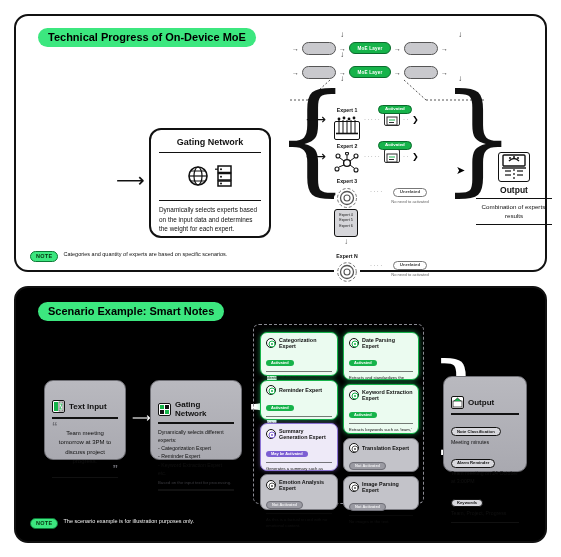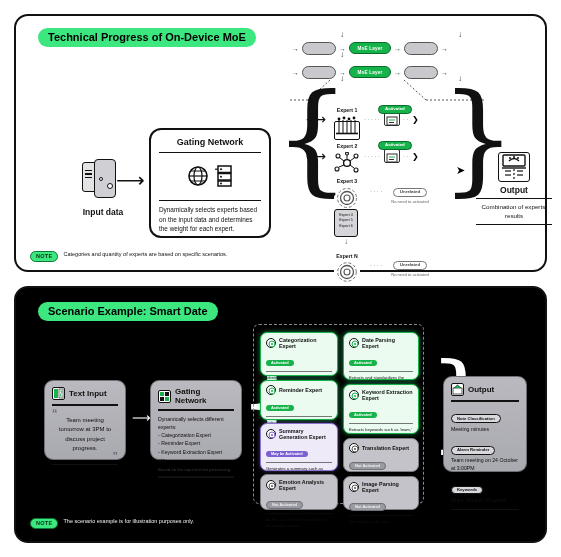--- a/index.html
+++ b/index.html
@@ -127,21 +127,21 @@
     background:#fff; position:relative;
   }
   .out-title { font-size: 8.5px; font-weight:bold; color:#111; }
   .out-sub { font-size: 6.2px; line-height:1.45; color:#111; margin-top:4px; }
   .out-line { height:1px; background:#111; margin: 3px 0; }
 
   
   .b-card {
     position:absolute; border:1.5px solid #6f6f75; border-radius: 9px;
     background: linear-gradient(180deg,#b9b9bf,#a9a9b0);
-    padding: 6px 7px;
+    padding: 19px 7px;
   }
   .b-card-head { display:flex; align-items:center; gap:4px; font-size: 8px; font-weight:bold; color:#111; }
   .b-hr { height: 1.5px; background:#111; margin: 4px 0 4px; }
   .b-hr-bot { height: 1.5px; background:#111; margin-top: 4px; }
   .quote { font-size: 11px; color:#6d6d74; font-weight:bold; line-height:.6; }
   .b-quote-text { font-size: 6px; line-height:1.55; color:#111; text-align:center; padding: 0 4px; }
   .b-list { font-size: 5.2px; line-height:1.6; color:#111; }
   .b-small { font-size: 4.3px; color:#3b3b40; margin-top:3px; }
 
   .ico-sq {
@@ -179,34 +179,20 @@
 </style>
 </head>
 <body>
 
 <div class="page">
 
   <div class="panel panel-top">
 
     <div class="panel-title title-top">Technical Progress of On-Device MoE</div>
 
-    <div class="input-block">
-      <div class="phone-icon">
-        <div class="phone-back"></div>
-        <div class="phone-lines">
-            <i></i>
-            <i></i>
-            <i></i>
-          </div>
-        <div class="phone-front"></div>
-        <div class="phone-dot pd1"></div>
-        <div class="phone-dot pd2"></div>
-      </div>
-      <div class="input-label">Input data</div>
-    </div>
 
     <div class="arrow-big" style="left:100px; top:152px;">⟶</div>
 
     <div class="gating-card">
       <div class="gating-head">Gating Network</div>
       <div class="hr-thin"></div>
       <div class="globe-wrap">
         <svg width="26" height="26" viewBox="0 0 26 26">
           <circle cx="11" cy="13" r="9" fill="none" stroke="#111" stroke-width="1.6"></circle>
           <ellipse cx="11" cy="13" rx="4" ry="9" fill="none" stroke="#111" stroke-width="1.2"></ellipse>
@@ -401,21 +387,21 @@
     </div>
 
     <div class="note-row" style="left:14px; top:235px;">
       <span class="note-chip">NOTE</span>
       <span class="note-text">Categories and quantity of experts are based on specific scenarios.</span>
     </div>
   </div>
 
   <div class="panel panel-bottom">
 
-    <div class="panel-title title-bottom">Scenario Example: Smart Date</div>
+    <div class="panel-title title-bottom">Scenario Example: Smart Notes</div>
 
     <div class="b-card" style="left:28px; top:92px; width:82px; height:80px;">
       <div class="b-card-head">
         <span class="ico-sq">
           <svg width="11" height="11" viewBox="0 0 11 11" style="position:absolute;left:0;top:0;">
             <rect x="1" y="1" width="4" height="9" fill="#16b34a"></rect>
             <rect x="6" y="1" width="4" height="9" fill="#ffffff" stroke="#111" stroke-width=".6"></rect>
             <path d="M7 3 l2 0 l-2 5 l2 0" stroke="#16b34a" stroke-width=".8" fill="none"></path>
           </svg>
         </span>

